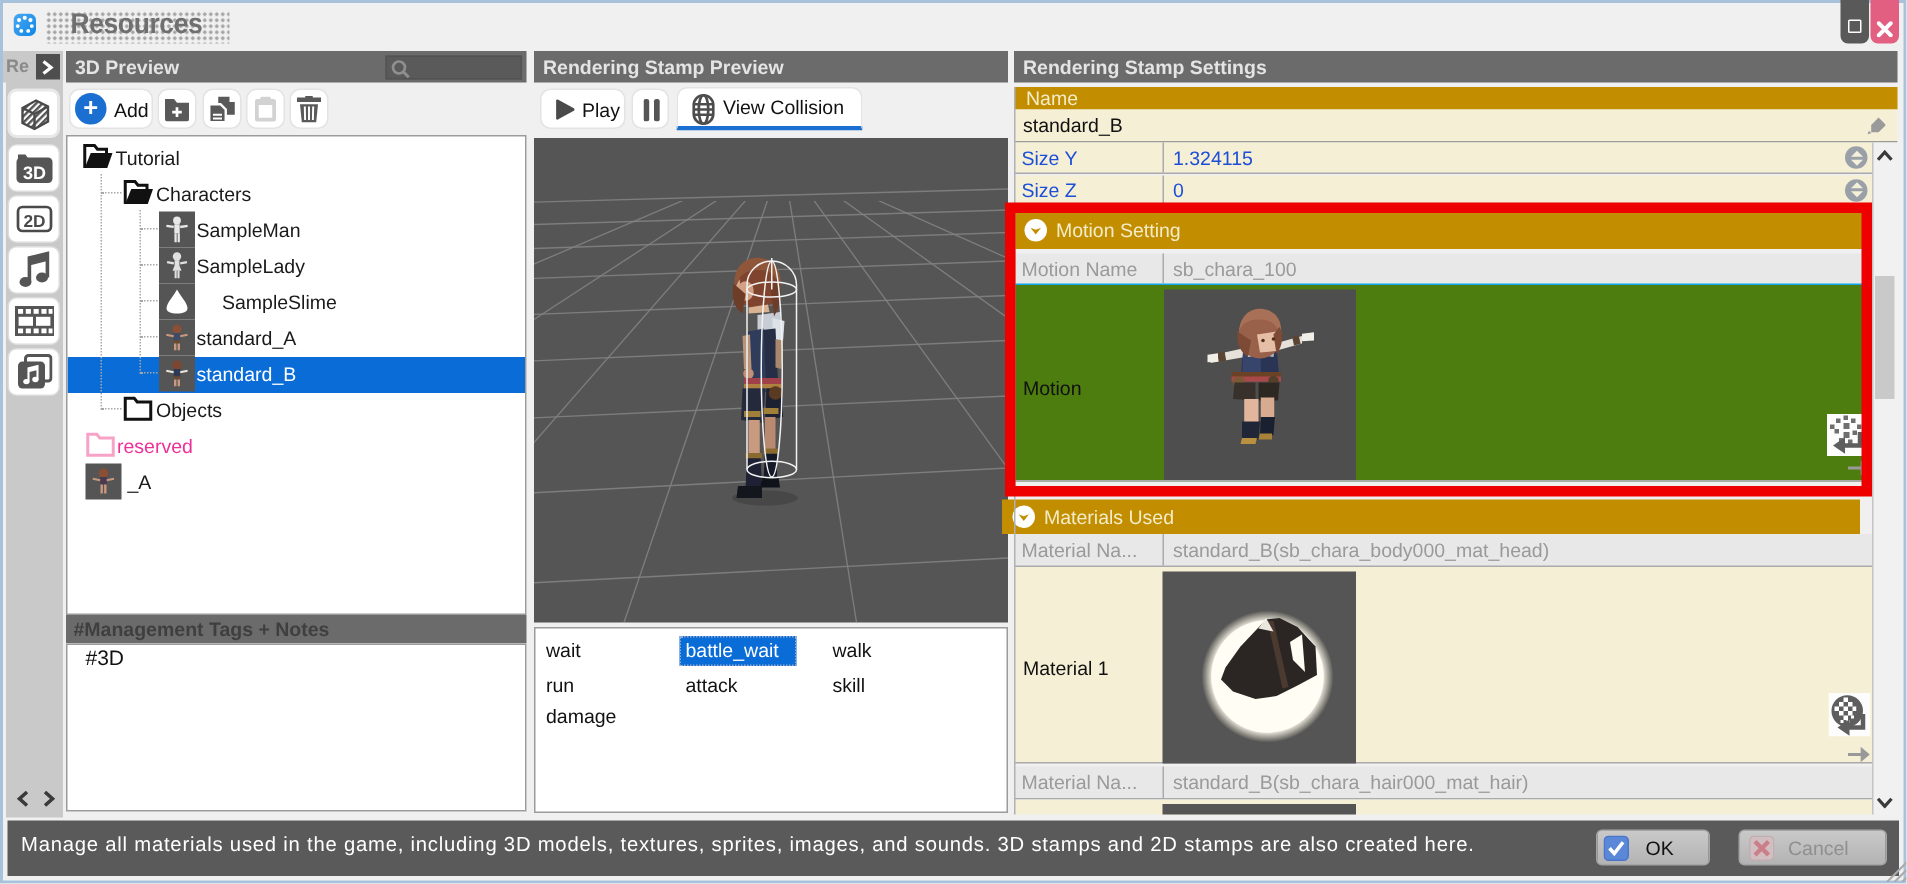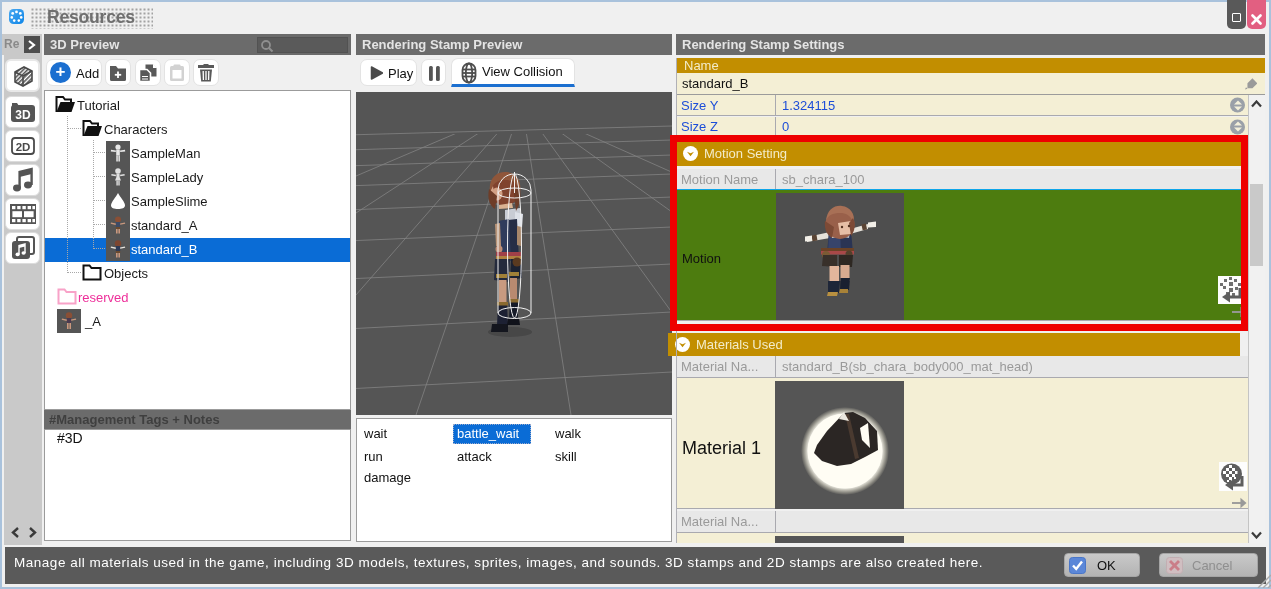--- a/index.html
+++ b/index.html
@@ -323,21 +323,21 @@
         </g>
       </svg></div>
   <div class="trow" style="top:74px;">
       <span class="lbl" style="left:86px;">SampleLady</span>
     </div>
 
   <div class="thumb" style="left:61px;top:98px;"><svg width="24" height="24" viewBox="0 0 24 24">
     <path d="M12 4 C14 8 19 13 19 16.5 C19 19 16 20 12 20 C8 20 5 19 5 16.5 C5 13 10 8 12 4 Z" fill="#fff"></path>
       </svg></div>
   <div class="trow" style="top:98px;">
-      <span class="lbl" style="left:86px;">SampleSlime</span>
+      <span class="lbl" style="left:103px;">SampleSlime</span>
     </div>
 
   <div class="thumb" style="left:61px;top:122px;"><svg width="24" height="24" viewBox="0 0 24 24">
     <circle cx="12" cy="6.5" r="3" fill="#8a4f35"></circle>
         <rect x="9.8" y="9" width="4.4" height="5" fill="#3d4b66"></rect>
     <rect x="5" y="9.5" width="5" height="1.4" fill="#c9987e" transform="rotate(12 5 9.5)"></rect>
         <rect x="14" y="10.5" width="5" height="1.4" fill="#c9987e" transform="rotate(-12 14 10.5)"></rect>
     <rect x="9.8" y="14" width="4.4" height="2" fill="#6b4a2e"></rect>
     <rect x="10" y="16" width="1.6" height="4.5" fill="#c9987e"></rect>
         <rect x="12.4" y="16" width="1.6" height="4.5" fill="#c9987e"></rect>
@@ -558,39 +558,40 @@
         <circle cx="73" cy="33" r="1.2" fill="#503020"></circle>
   </g>
 </svg></div>
 <div id="matbar" class="abs amber"><span class="chev"></span>Materials Used</div>
 <div id="matnrow1" class="abs">
     <div style="position:absolute;left:99px;top:0;bottom:0;border-left:1px solid #a9a9af;"></div>
     <span class="rowlbl">Material Na...</span>
     <span class="rowval">standard_B(sb_chara_body000_mat_head)</span>
   </div>
 <div id="matrow" class="abs">
-    <span style="position:absolute;left:6px;top:60px;font-size:18px;color:#111;">Material 1</span>
+    <span style="position:absolute;left:6px;top:60px;font-size:13px;color:#111;">Material 1</span>
   </div>
 <div id="matthumb" class="abs"><svg width="129" height="128" viewBox="0 0 129 128">
   <defs>
         <radialGradient id="glow" cx="50%" cy="50%" r="50%">
     <stop offset="82%" stop-color="#fffef8"></stop>
           <stop offset="100%" stop-color="#fff8d8" stop-opacity="0"></stop>
   </radialGradient>
       </defs>
   <circle cx="70" cy="70" r="44" fill="url(#glow)"></circle>
   <circle cx="70" cy="70" r="37.5" fill="#fffdf4"></circle>
   <path d="M69 32 L52 50 L42 64 L39 72 L47 80 L62 85 L76 83 L90 76 L103 69 L102 50 L90 37 L78 31 Z" fill="#2b2624"></path>
   <path d="M85 47 L93 42 L95 67 L87 59 Z" fill="#fffdf4"></path>
   <path d="M70 33 L74 33 L84 77 L80 78 Z" fill="#4a3a30"></path>
   <path d="M69 31 L64 38 L74 40 Z" fill="#fffdf4" opacity="0.9"></path>
 </svg></div>
 <div id="matnrow2" class="abs">
     <div style="position:absolute;left:99px;top:0;bottom:0;border-left:1px solid #a9a9af;"></div>
     <span class="rowlbl">Material Na...</span>
+    <span class="rowval">standard_B(sb_chara_hair000_mat_hair)</span>
   </div>
 <svg class="abs" style="left:1218px;top:276px;" width="28" height="28" viewBox="0 0 28 28">
   <rect x="0" y="0" width="28" height="28" fill="#fdfdfd"></rect>
   <g fill="#6f6f6f">
     <rect x="11" y="1" width="3" height="3"></rect>
       <rect x="16" y="3" width="3" height="3"></rect>
       <rect x="20" y="7" width="3" height="3"></rect>
     <rect x="6" y="3" width="3" height="3"></rect>
       <rect x="2" y="7" width="3" height="3"></rect>
       <rect x="11" y="6" width="4" height="4"></rect>

